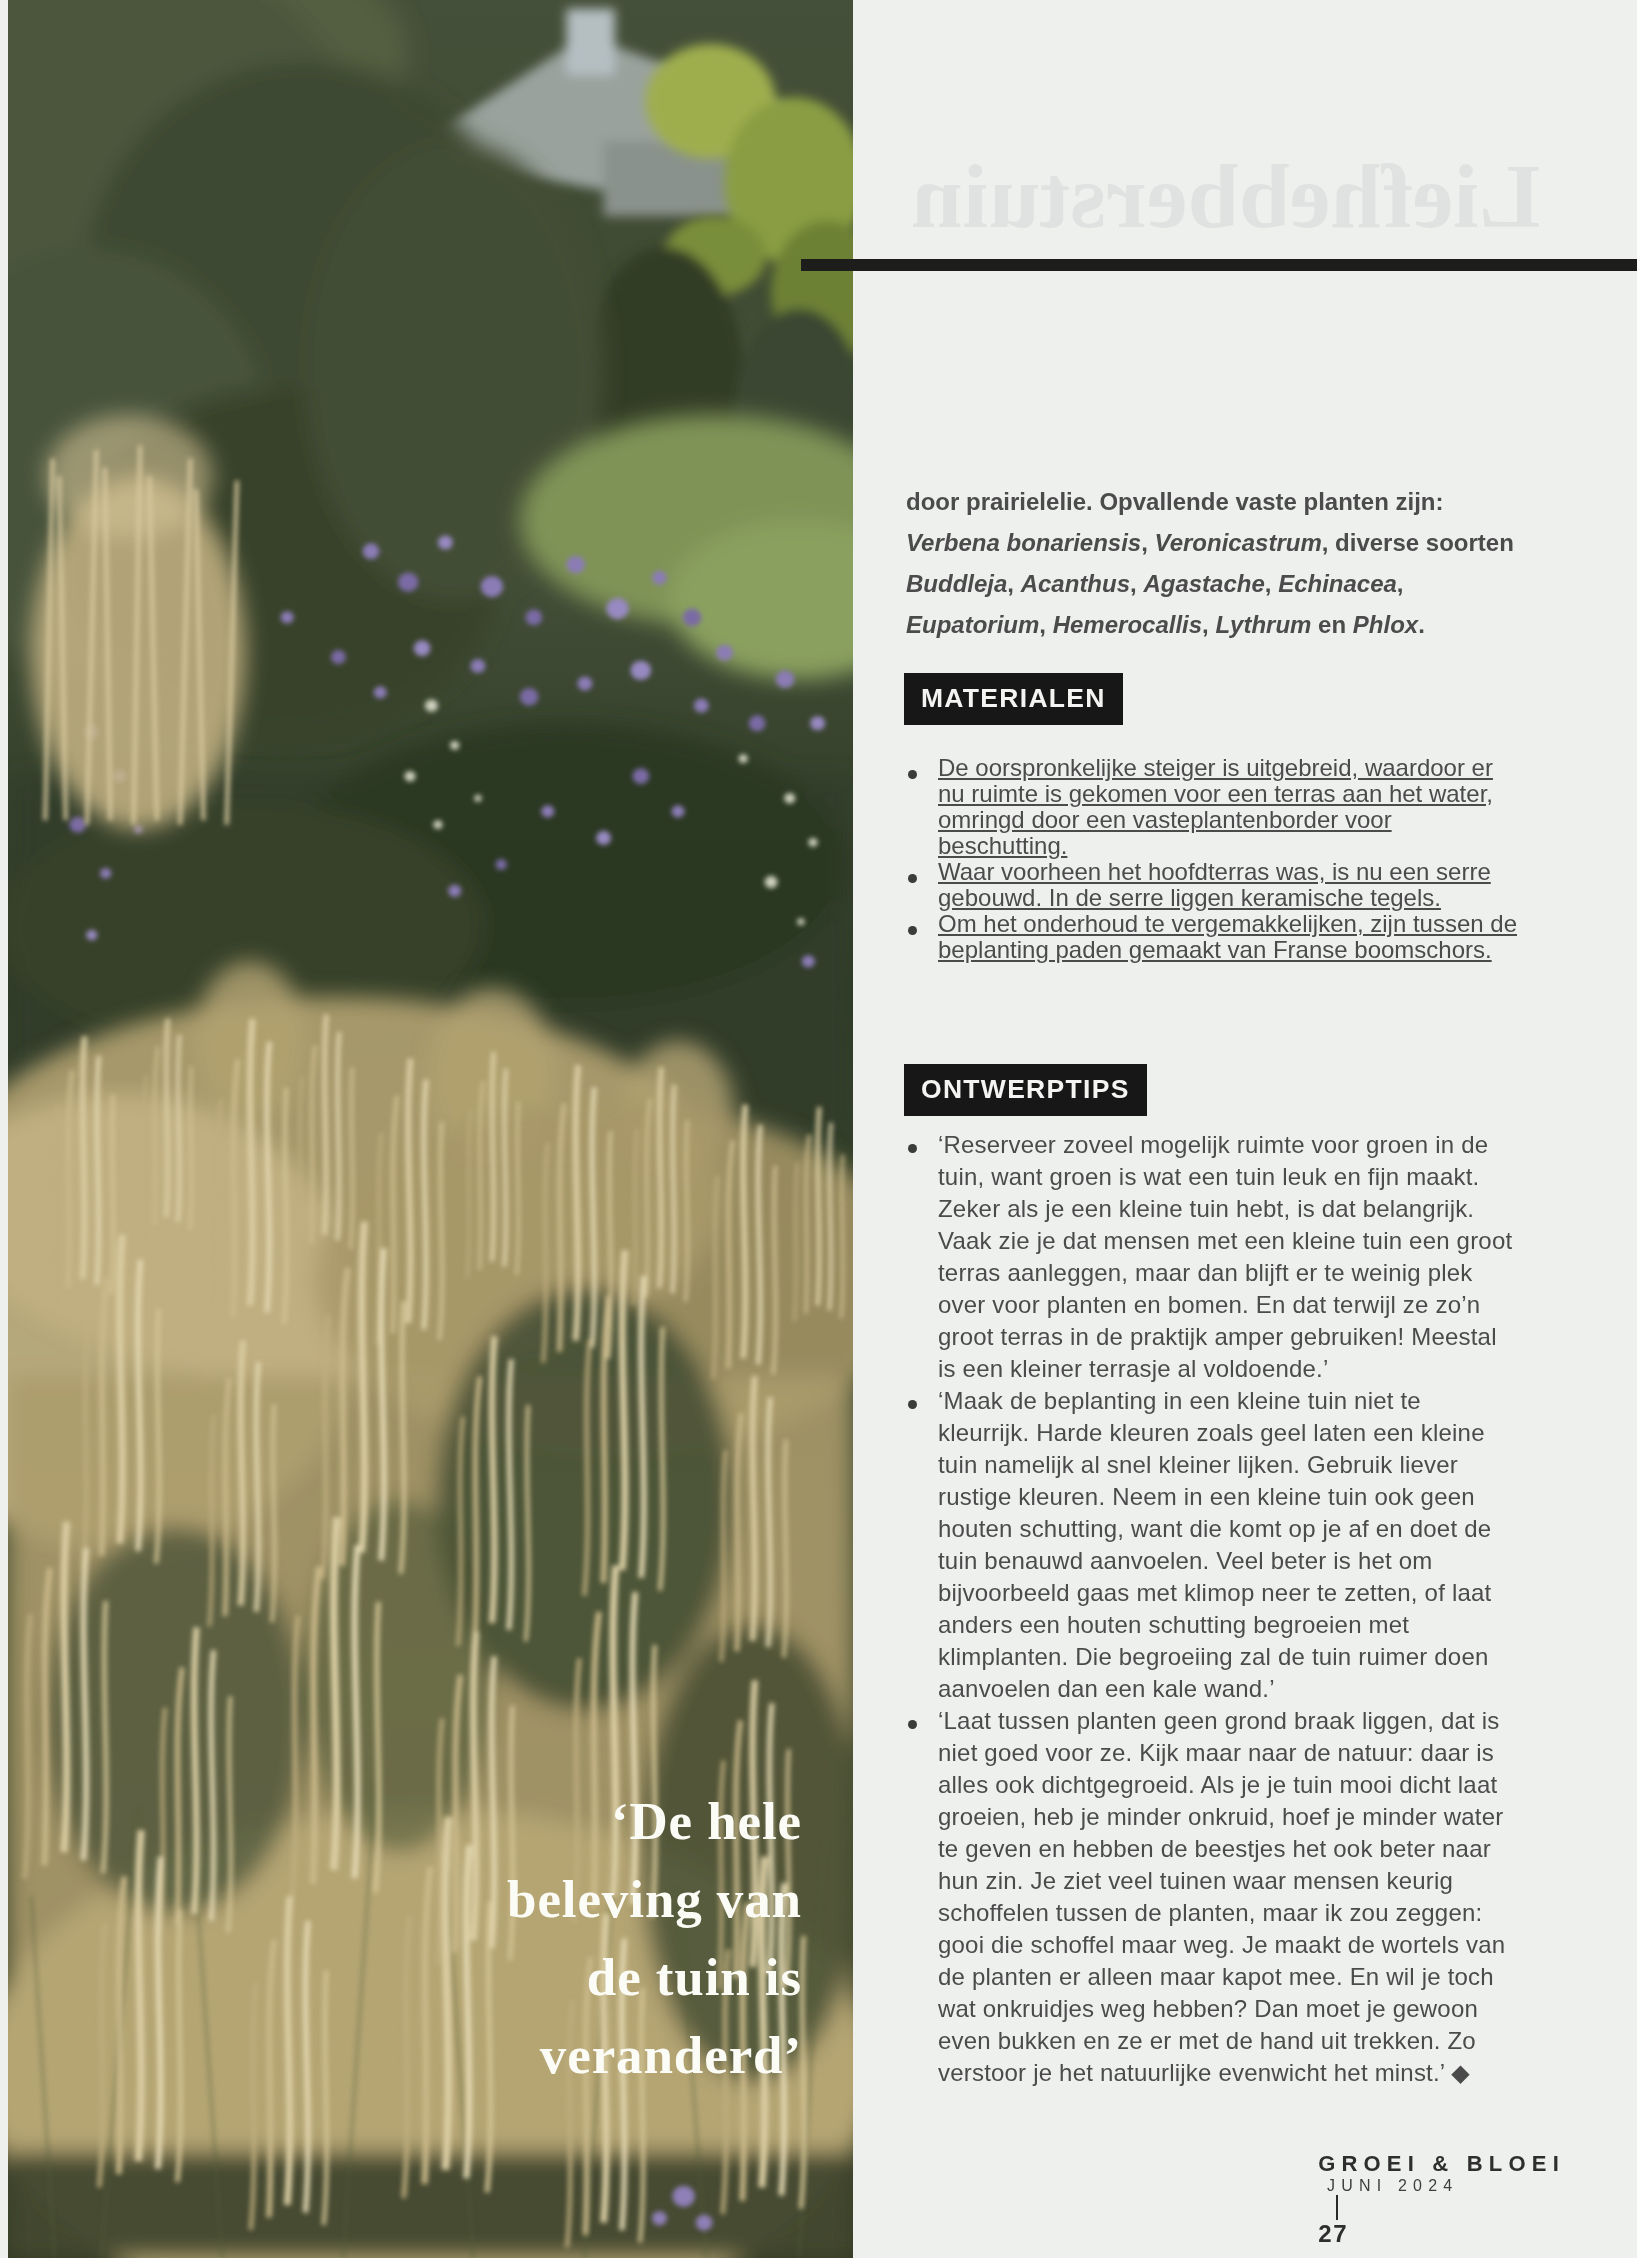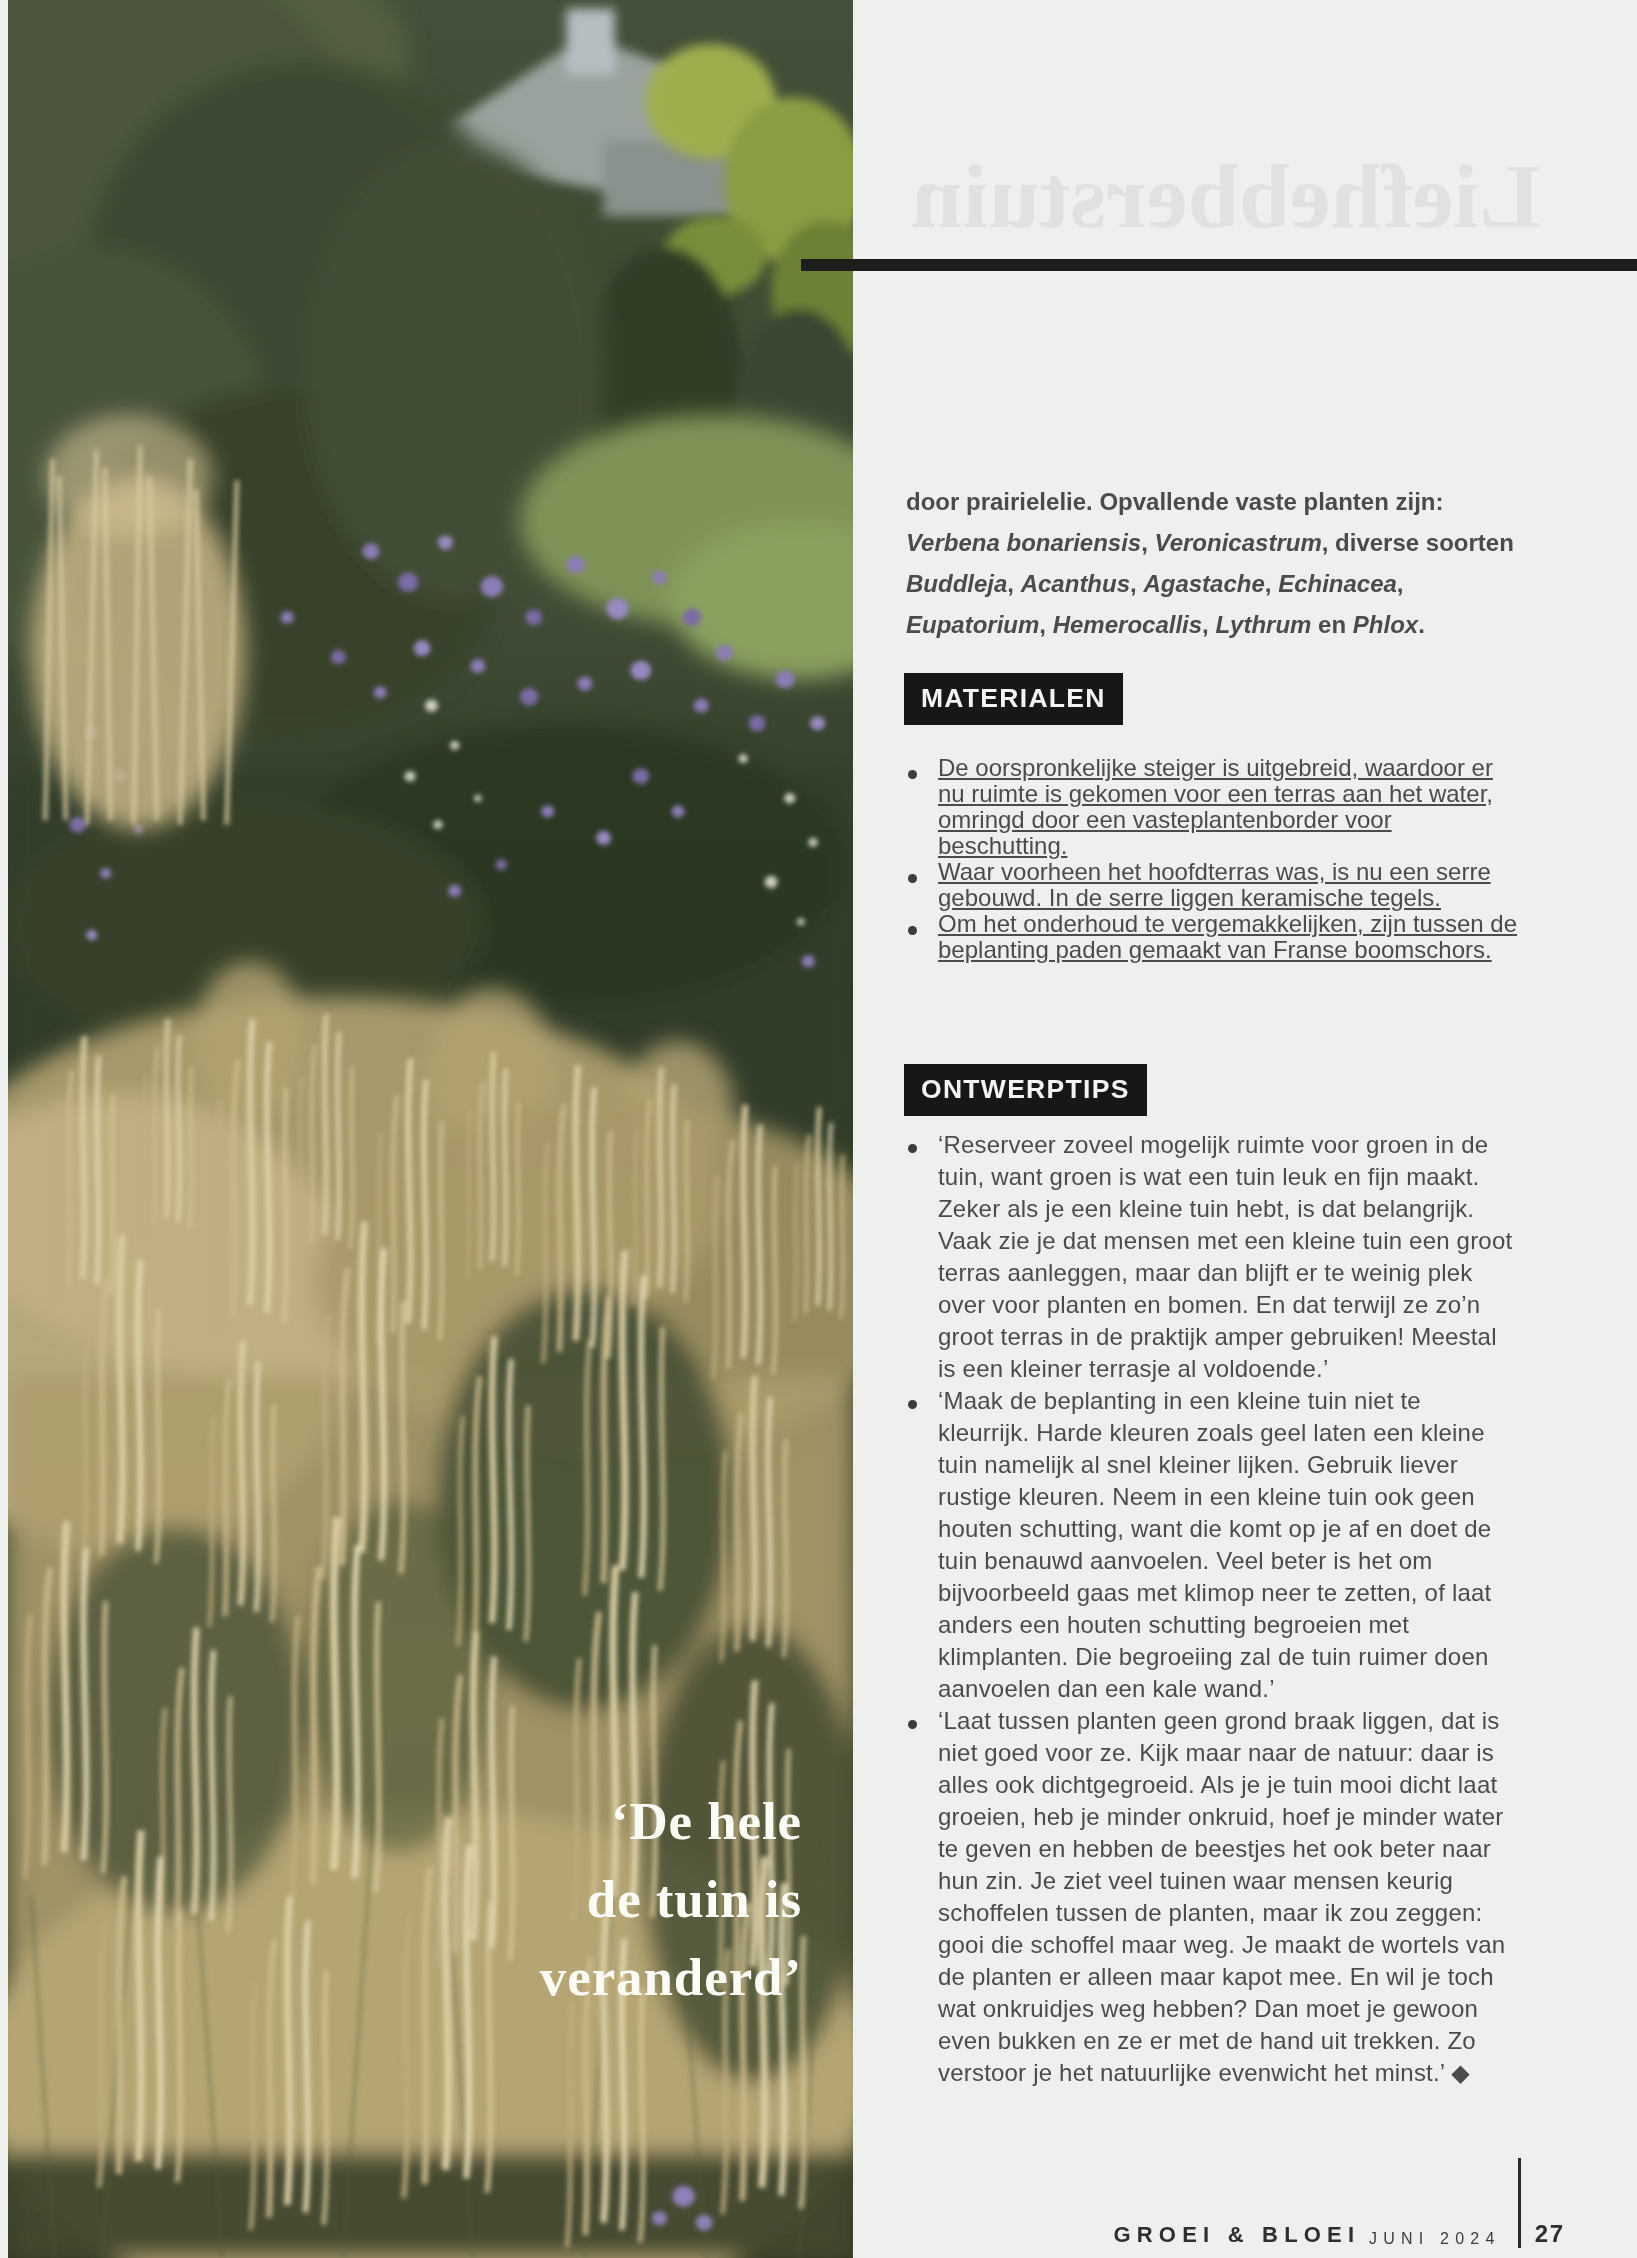--- a/index.html
+++ b/index.html
@@ -49,21 +49,21 @@
   }
   ul.blist li{position:relative;padding-left:32px;}
   ul.blist li::before{
     content:"";position:absolute;left:1.8px;top:0.62em;width:8.8px;height:8.8px;
     border-radius:50%;background:#3c3c3c;
   }
   ul.list-materials{top:755px;line-height:26px;text-decoration:underline;}
   ul.list-tips{top:1129px;line-height:32px;letter-spacing:0.2px;}
   .footer{
     position:absolute;top:2151px;right:72px;height:97px;
-    display:flex;align-items:flex-end;color:#2e2e2e;
+    display:flex;align-items:flex-start;color:#2e2e2e;flex-direction:column;
   }
   .footer .mag{font-weight:bold;font-size:22px;letter-spacing:6.2px;}
   .footer .issue{font-weight:400;font-size:16px;letter-spacing:6.2px;color:#3e3e3e;margin-left:8.8px;}
   .footer .fdiv{width:2.6px;height:90px;background:#2a2a2a;margin:0 14px 0 17.6px;}
   .footer .pno{font-weight:bold;font-size:24px;letter-spacing:1.8px;}
 </style>
 </head>
 <body>
 
 <div class="page">
@@ -262,20 +262,21 @@
 
       <g filter="url(#b3)" fill="#8f80b8">
         <circle cx="726" cy="2490" r="12"></circle>
           <circle cx="700" cy="2515" r="8"></circle>
           <circle cx="748" cy="2520" r="9"></circle>
       </g>
     </svg>
 
     <div class="pullquote">
       <div>‘De hele</div>
+      <div>beleving van</div>
       <div>de tuin is</div>
       <div>veranderd’</div>
     </div>
   </div>
 
   <div class="ghost-title">Liefhebberstuin</div>
   <div class="rule"></div>
 
   <p class="intro"><span>door prairielelie. Opvallende vaste planten zijn: </span><span class="it">Verbena bonariensis</span><span>, </span><span class="it">Veronicastrum</span><span>, diverse soorten </span><span class="it">Buddleja</span><span>, </span><span class="it">Acanthus</span><span>, </span><span class="it">Agastache</span><span>, </span><span class="it">Echinacea</span><span>, </span><span class="it">Eupatorium</span><span>, </span><span class="it">Hemerocallis</span><span>, </span><span class="it">Lythrum</span><span> en </span><span class="it">Phlox</span><span>.</span></p>
 

